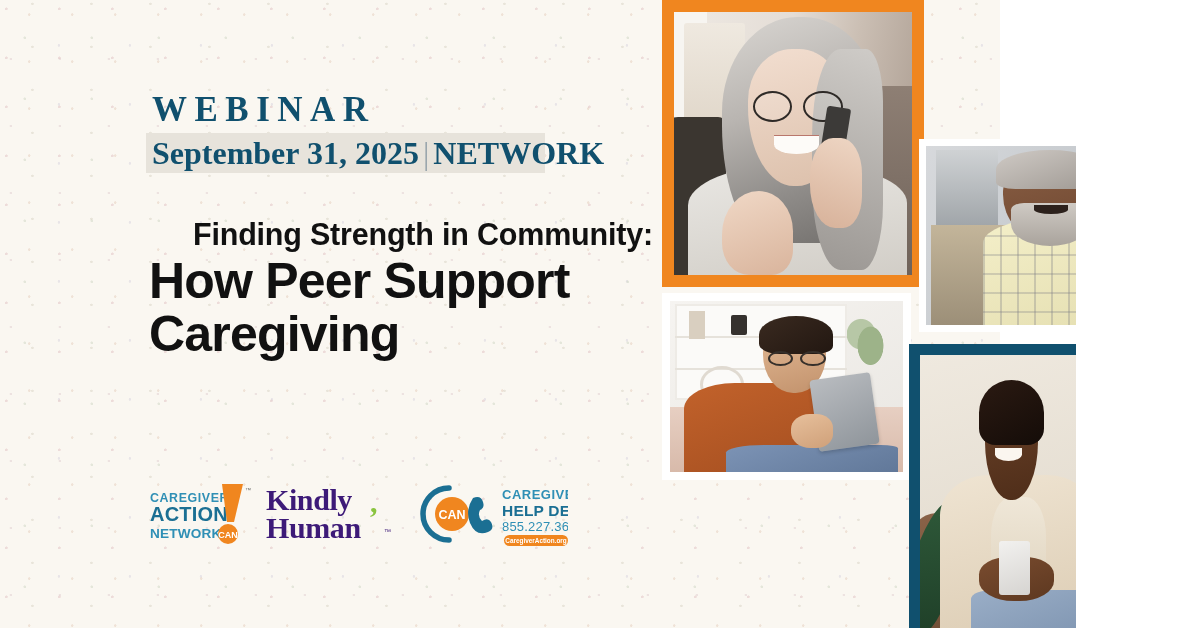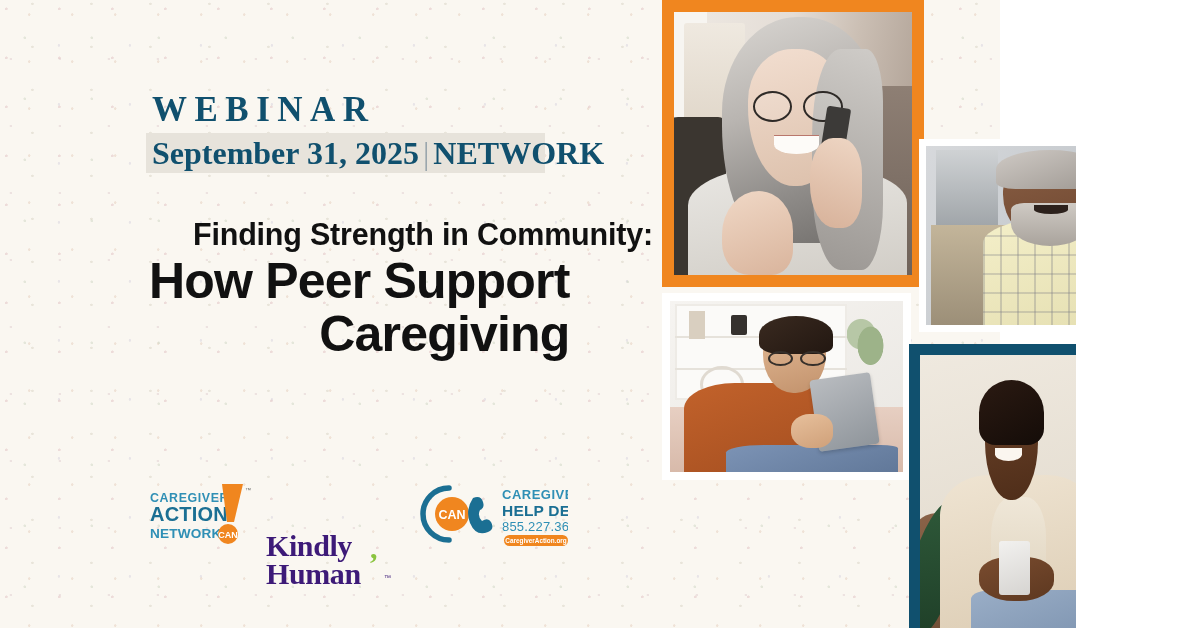--- a/index.html
+++ b/index.html
@@ -104,38 +104,37 @@
   }
   .title-main {
     position: absolute;
     left: 149px;
     top: 255px;
     font-size: 50px;
     font-weight: 700;
     color: #111111;
     line-height: 53px;
     letter-spacing: -0.8px;
-    text-align: right;
   }
   .title-main .ln { display: block; white-space: nowrap; }
 
   
   .logo-row {
     position: absolute;
     left: 148px;
     top: 482px;
     width: 440px;
     height: 70px;
   }
   .logo {
     position: absolute;
     top: 0;
   }
   .logo-can   { left: 0px;   }
-  .logo-kh    { left: 118px; margin-top: 46px; }
+  .logo-kh    { left: 118px; }
   .logo-chd   { left: 268px; }
 
   
   .photo {
     position: absolute;
     overflow: hidden;
     background: #ffffff;
   }
   .photo .inner {
     position: absolute;

